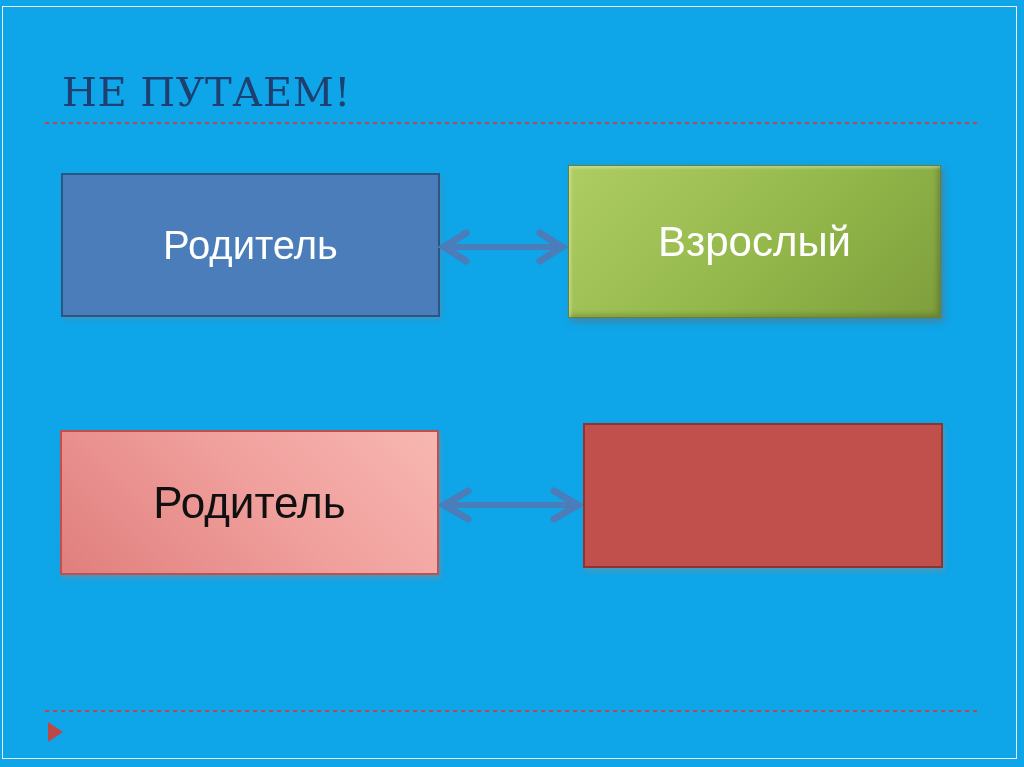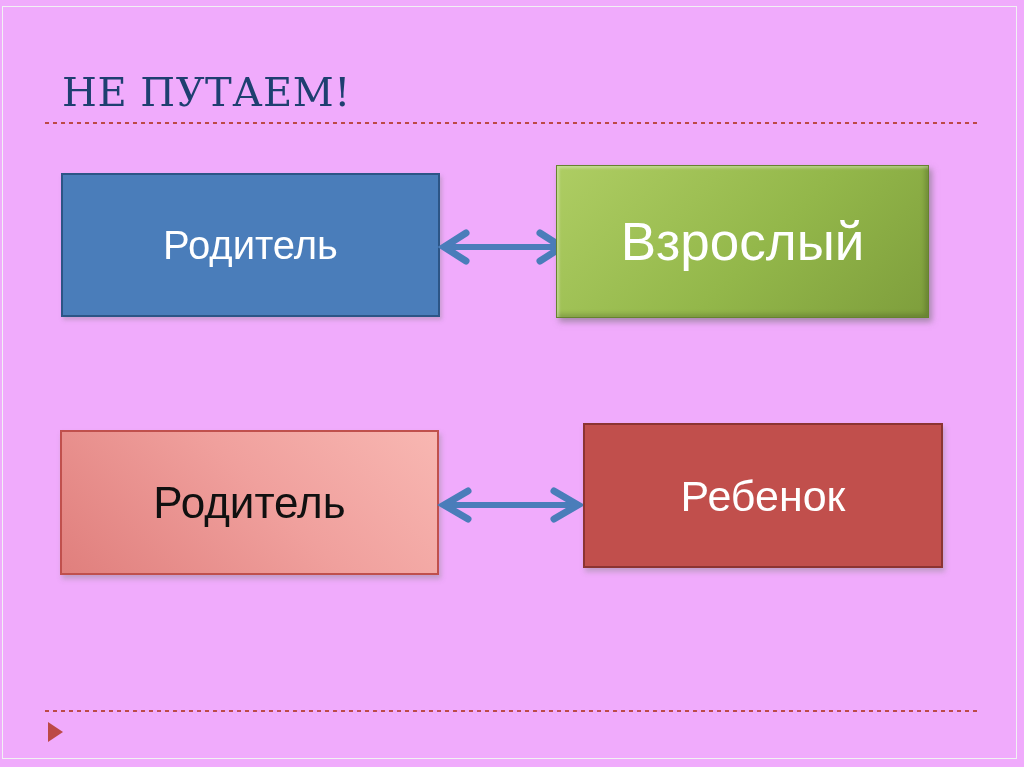--- a/index.html
+++ b/index.html
@@ -2,21 +2,21 @@
 <html><head>
 <meta charset="utf-8">
 <style>
   html,body{margin:0;padding:0;}
   body{
     width:1024px;height:767px;
     background:#ffffff;
     font-family:"Liberation Sans", sans-serif;
     position:relative;overflow:hidden;
   }
-  .slide{position:absolute;inset:0;background:#f0abfc;}
+  .slide{position:absolute;inset:0;background:#0ea5e9;}
   .frame{
     position:absolute;top:6px;left:2px;right:7px;bottom:8px;
     border:1px solid #f1f1f3;pointer-events:none;
   }
   .title{
     position:absolute;left:62px;top:72px;
     font-family:"DejaVu Serif", serif;
     font-size:40px;line-height:1;letter-spacing:.5px;
     color:#1E3F70;white-space:nowrap;
   }
@@ -32,27 +32,27 @@
   }
   .box .lbl{display:block;}
   .box-blue{
     left:61px;top:173px;width:375px;height:140px;
     background:#4A7DBA;
     border:2px solid #2C5586;
     box-shadow:2px 3px 4px rgba(130,130,130,.35);
     font-size:40px;
   }
   .box-green{
-    left:556px;top:165px;width:371px;height:151px;
+    left:568px;top:165px;width:371px;height:151px;
     background:linear-gradient(135deg,#AECD63 0%,#93B74A 55%,#7E9E3C 100%);
     border:1px solid #66822f;
     box-shadow:3px 4px 6px rgba(110,110,110,.55),
                inset 2px 2px 3px rgba(255,255,255,.35),
                inset -3px -3px 5px rgba(0,0,0,.18);
-    font-size:53px;
+    font-size:42px;
   }
   .box-pink{
     left:60px;top:430px;width:375px;height:141px;
     background:linear-gradient(225deg,#F8B7B2 0%,#F0A09D 45%,#E07F7D 100%);
     border:2px solid #C0504D;
     box-shadow:2px 4px 5px rgba(140,140,140,.45);
     color:#101010;
     font-size:44px;line-height:60px;
   }
   .box-red{
@@ -102,19 +102,19 @@
   </div>
 
   <svg class="arrow bottom" width="150" height="44" viewBox="0 0 150 44">
     <path d="M10 22 H140" stroke="#4A7DBA" stroke-width="6" fill="none"></path>
     <polyline points="32,8 8,22 32,36" stroke="#4A7DBA" stroke-width="7" fill="none" stroke-linecap="round"></polyline>
     <polyline points="118,8 142,22 118,36" stroke="#4A7DBA" stroke-width="7" fill="none" stroke-linecap="round"></polyline>
   </svg>
 
   <div class="box box-red">
     <span class="lbl">
-      <span>Ребенок</span><br>
+      <br>
     </span>
   </div>
 
   <div class="dashed bottom"></div>
   <div class="tri"></div>
 </div>
 
 </body></html>

